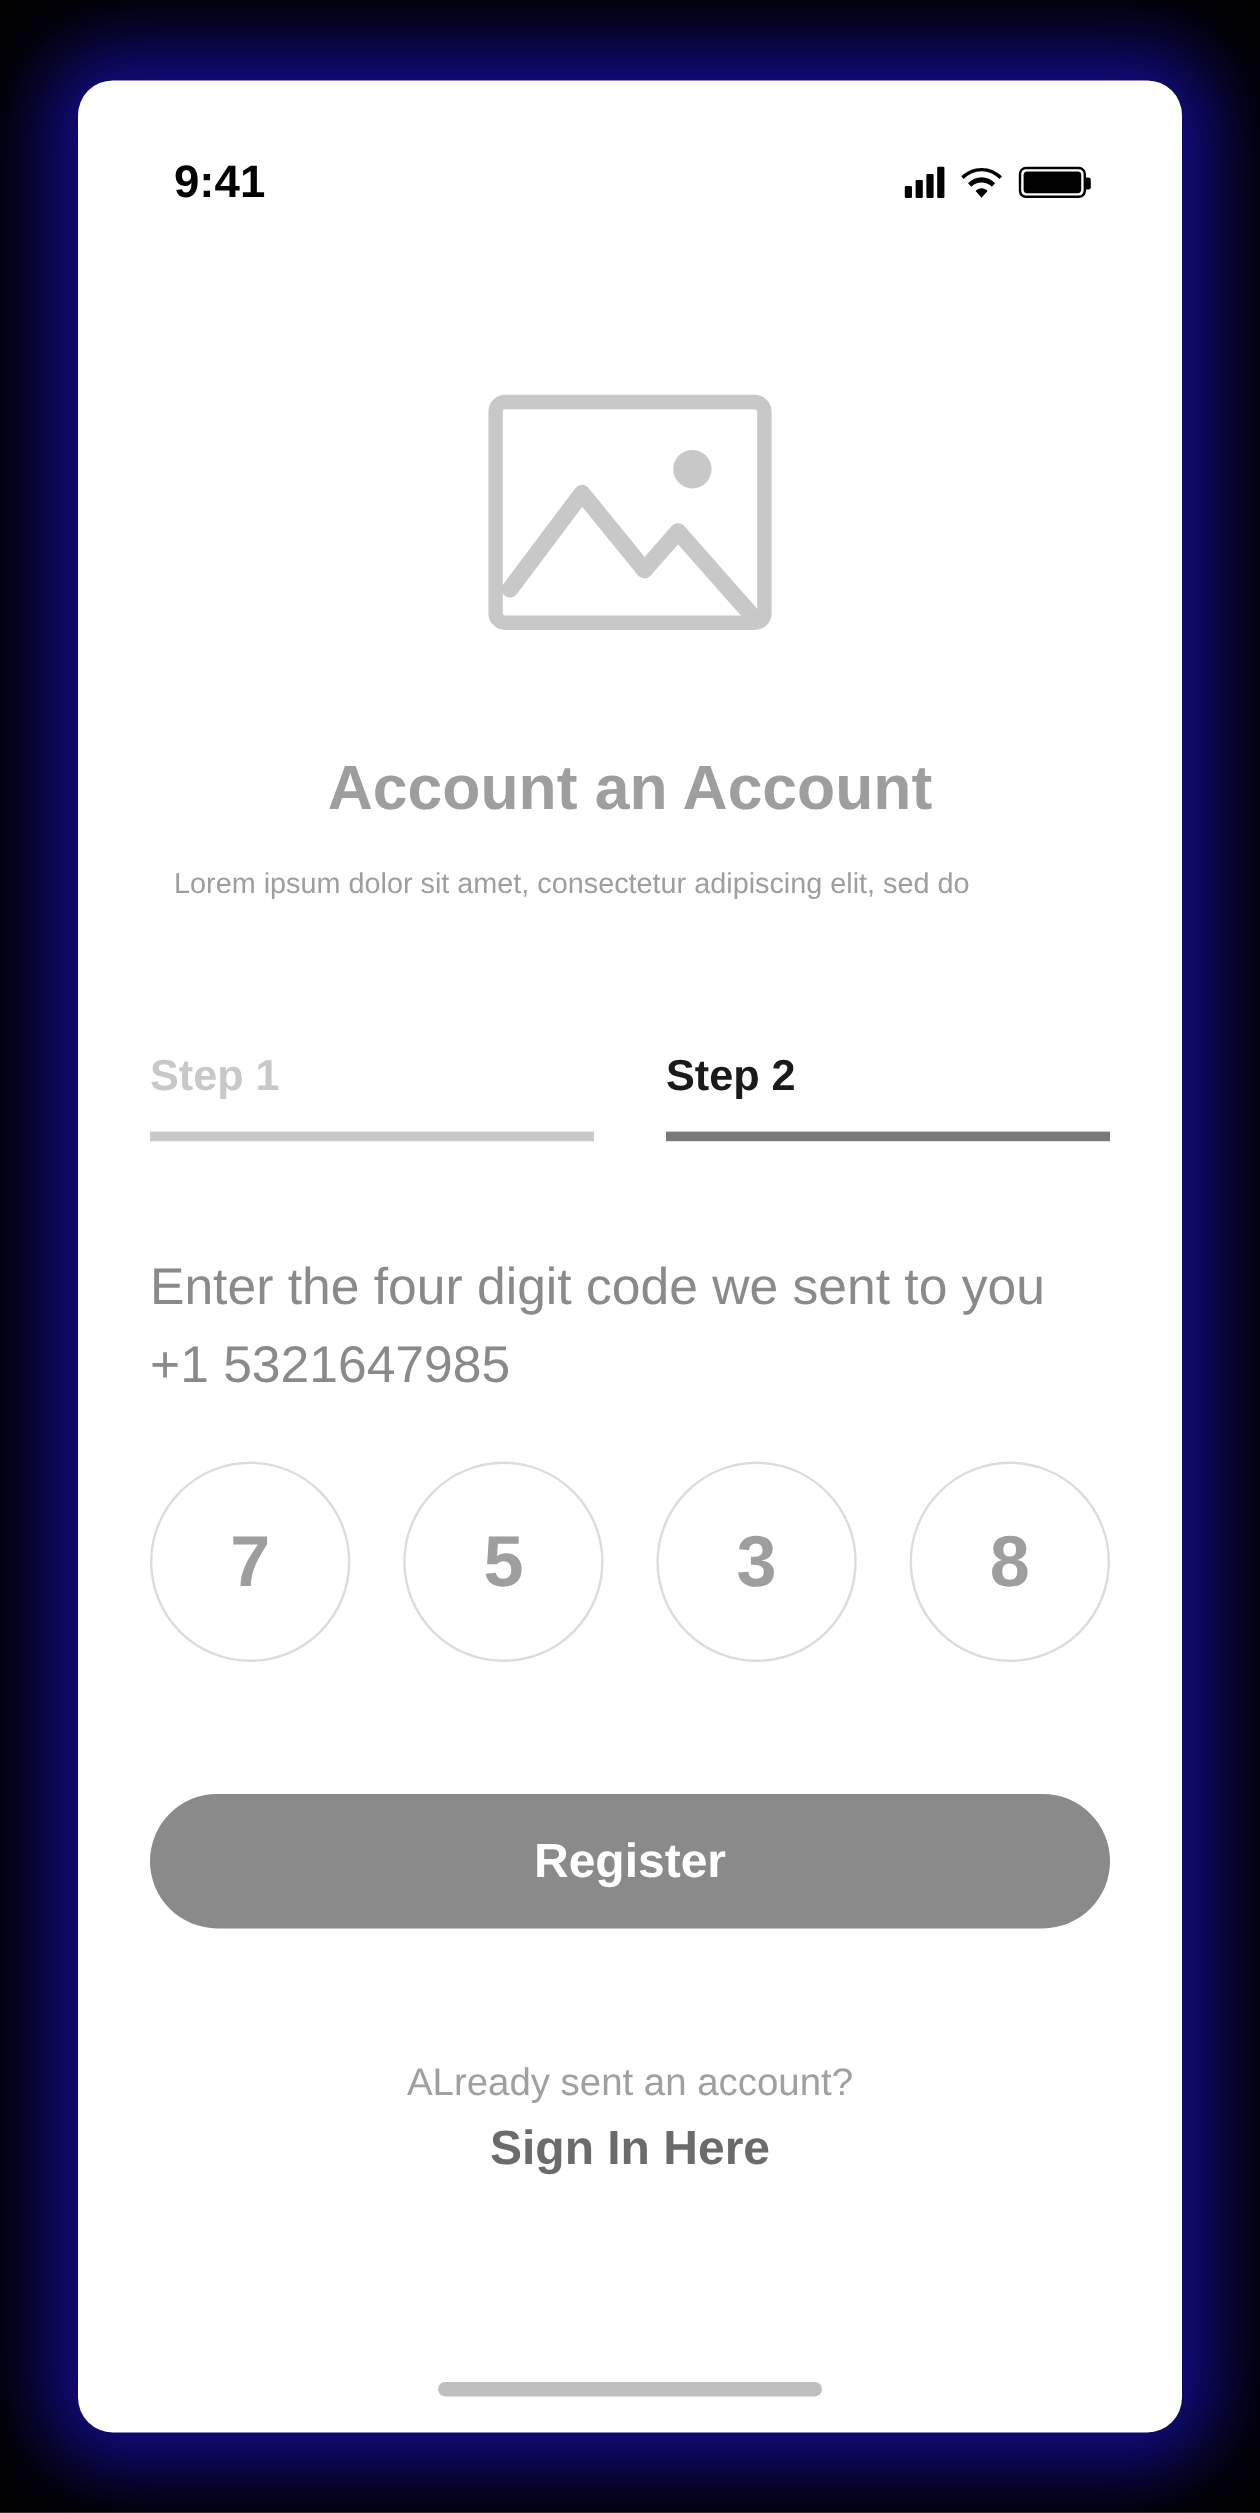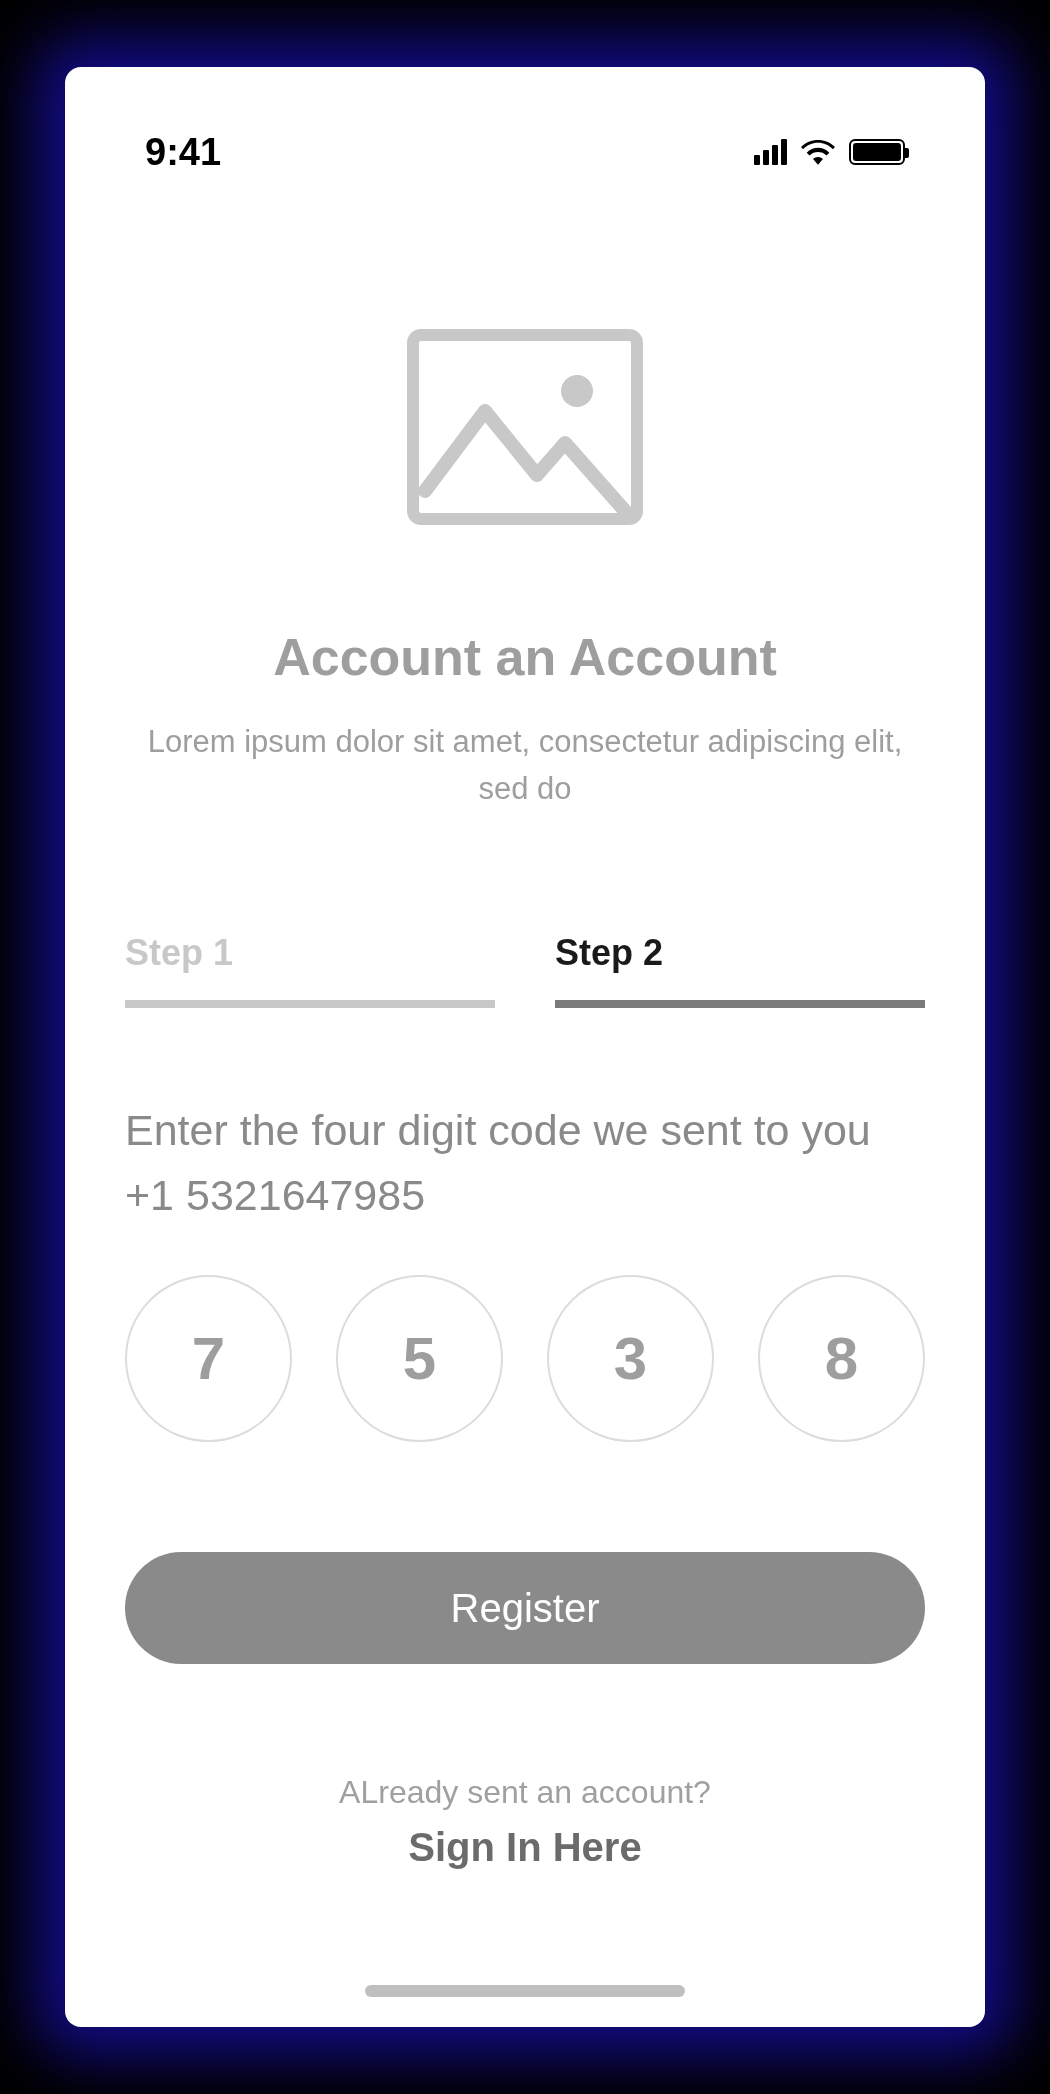--- a/index.html
+++ b/index.html
@@ -13,21 +13,21 @@
       background: #000;
       display: flex;
       align-items: center;
       justify-content: center;
       font-family: -apple-system, BlinkMacSystemFont, "Segoe UI", Helvetica, Arial, sans-serif;
     }
     .device-frame {
       width: 920px;
       height: 1960px;
       background: #fff;
-      border-radius: 16px;
+      border-radius: 29px;
       box-shadow: 0 0 60px 30px rgba(30, 20, 220, 0.6);
       position: relative;
       overflow: hidden;
       padding: 50px 50px 30px 50px;
       display: flex;
       flex-direction: column;
     }
     .status-bar {
       display: flex;
       justify-content: space-between;
@@ -106,22 +106,21 @@
     }
     .title {
       margin-top: 100px;
       text-align: center;
       font-size: 52px;
       font-weight: 700;
       color: #9e9e9e;
     }
     .subtitle {
       margin-top: 32px;
-      text-align: center;
-      font-size: 31px;
+      font-size: 24px;
       color: #9e9e9e;
       line-height: 1.5;
       padding: 0 20px;
     }
     .steps {
       display: flex;
       gap: 60px;
       margin-top: 120px;
     }
     .step {
@@ -171,21 +170,21 @@
       justify-content: center;
       font-size: 60px;
       font-weight: 700;
       color: #9e9e9e;
     }
     .register-btn {
       margin-top: 110px;
       background: #8a8a8a;
       color: #fff;
       font-size: 40px;
-      font-weight: 400;
+      font-weight: 700;
       border: none;
       border-radius: 60px;
       height: 112px;
       width: 100%;
       cursor: pointer;
     }
     .footer-text {
       margin-top: 110px;
       text-align: center;
       font-size: 32px;

